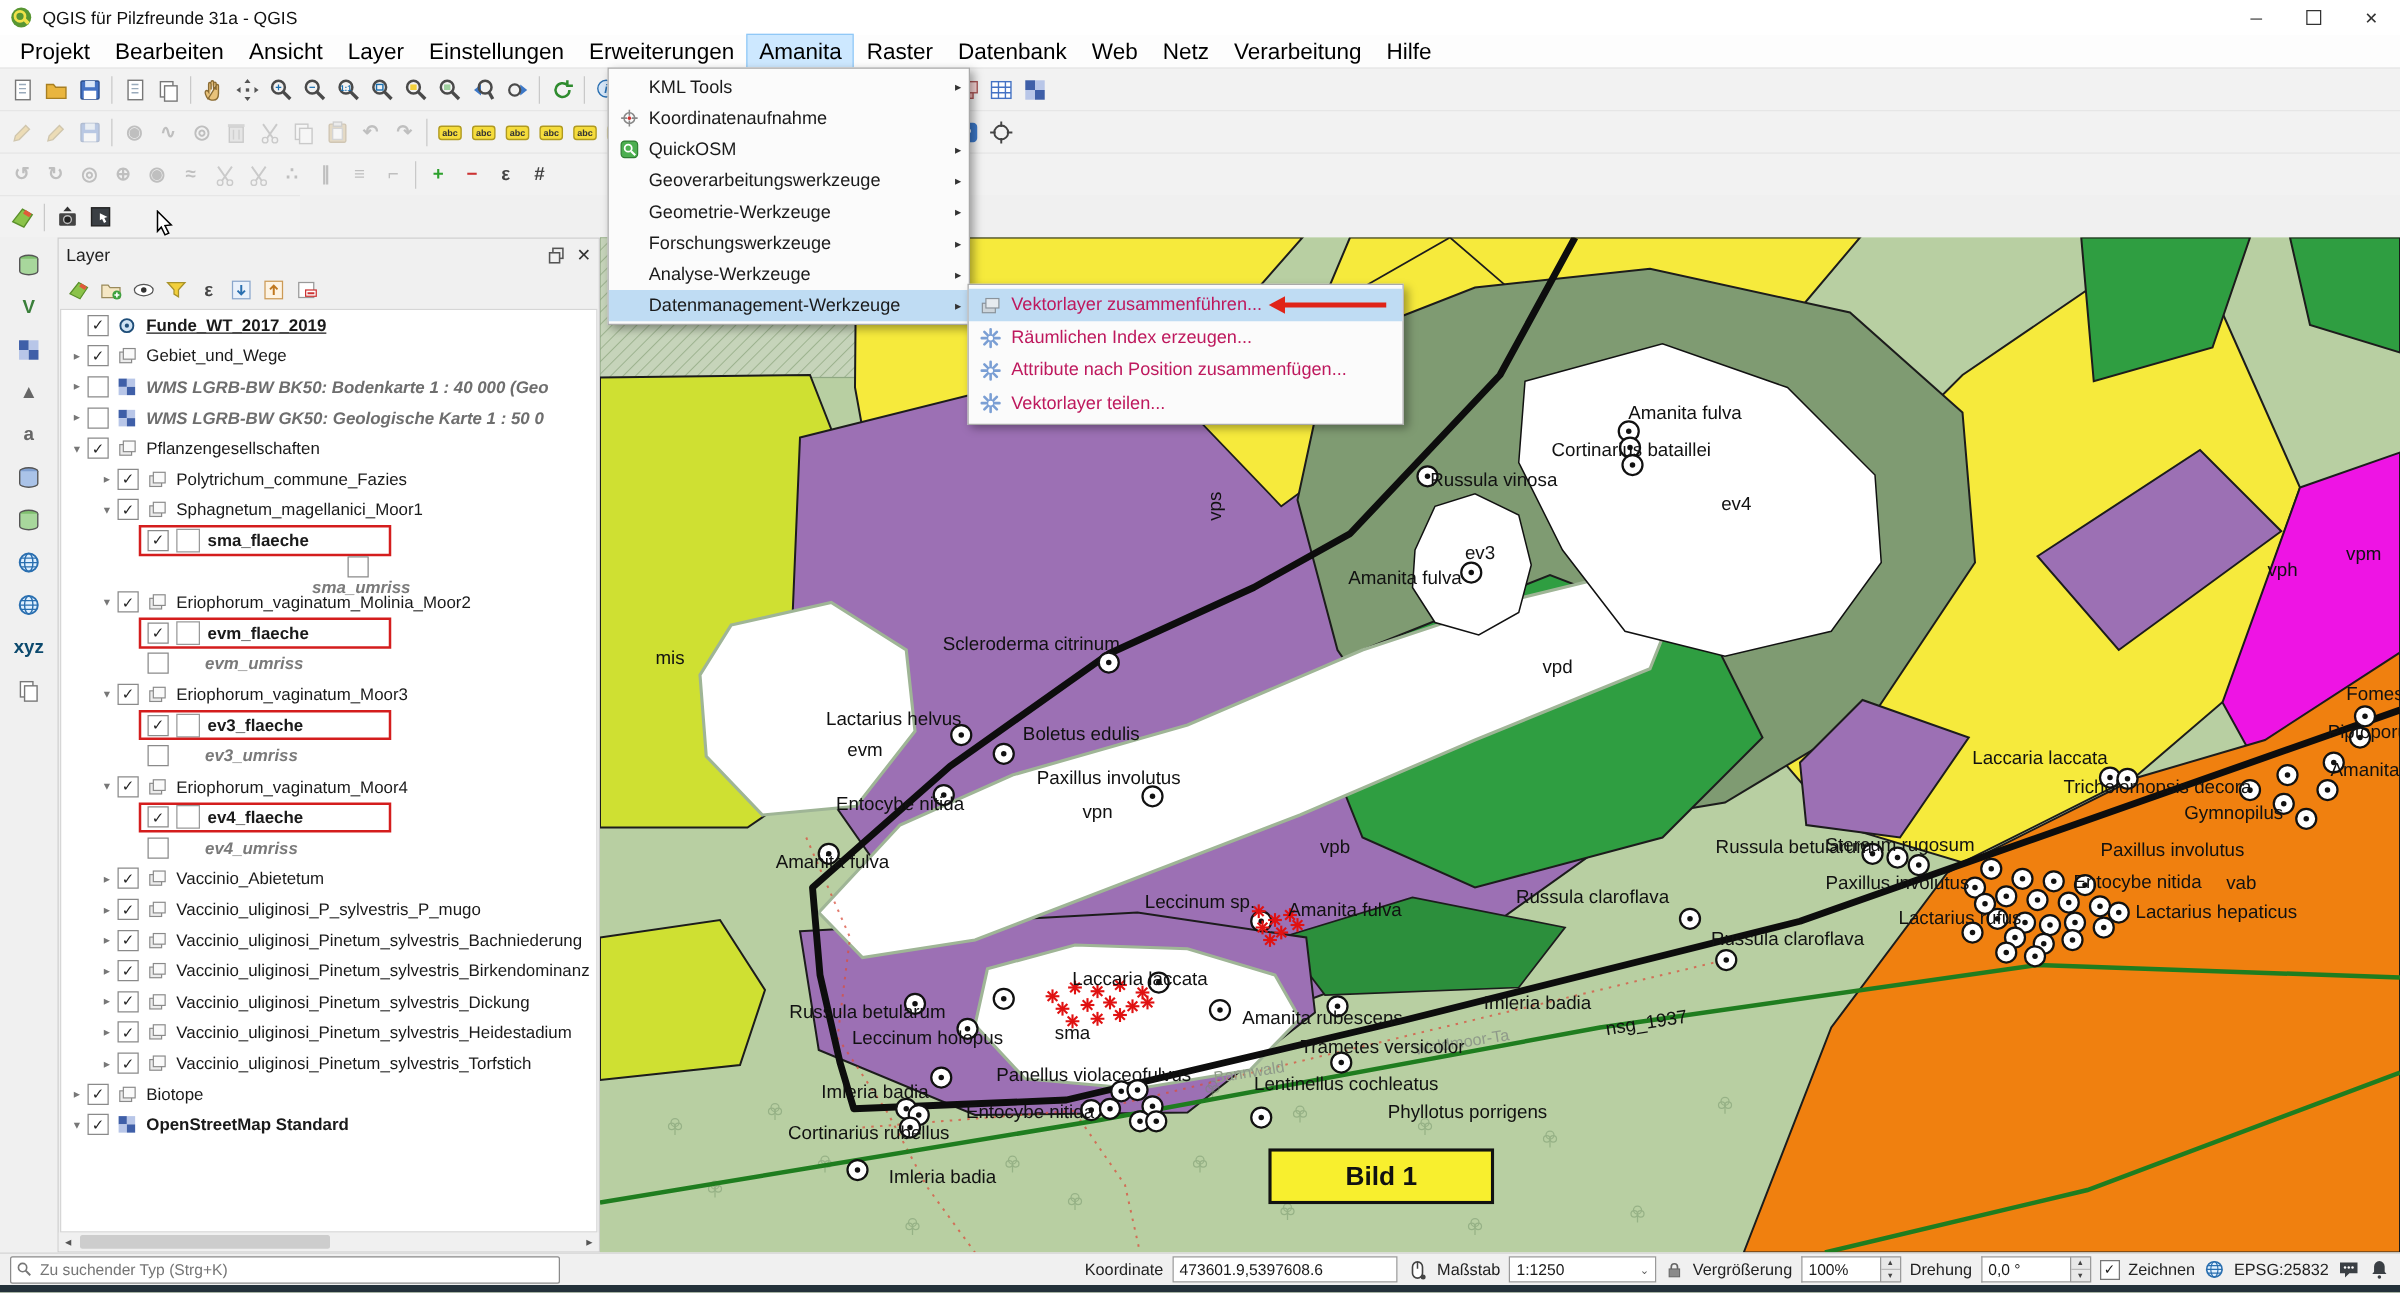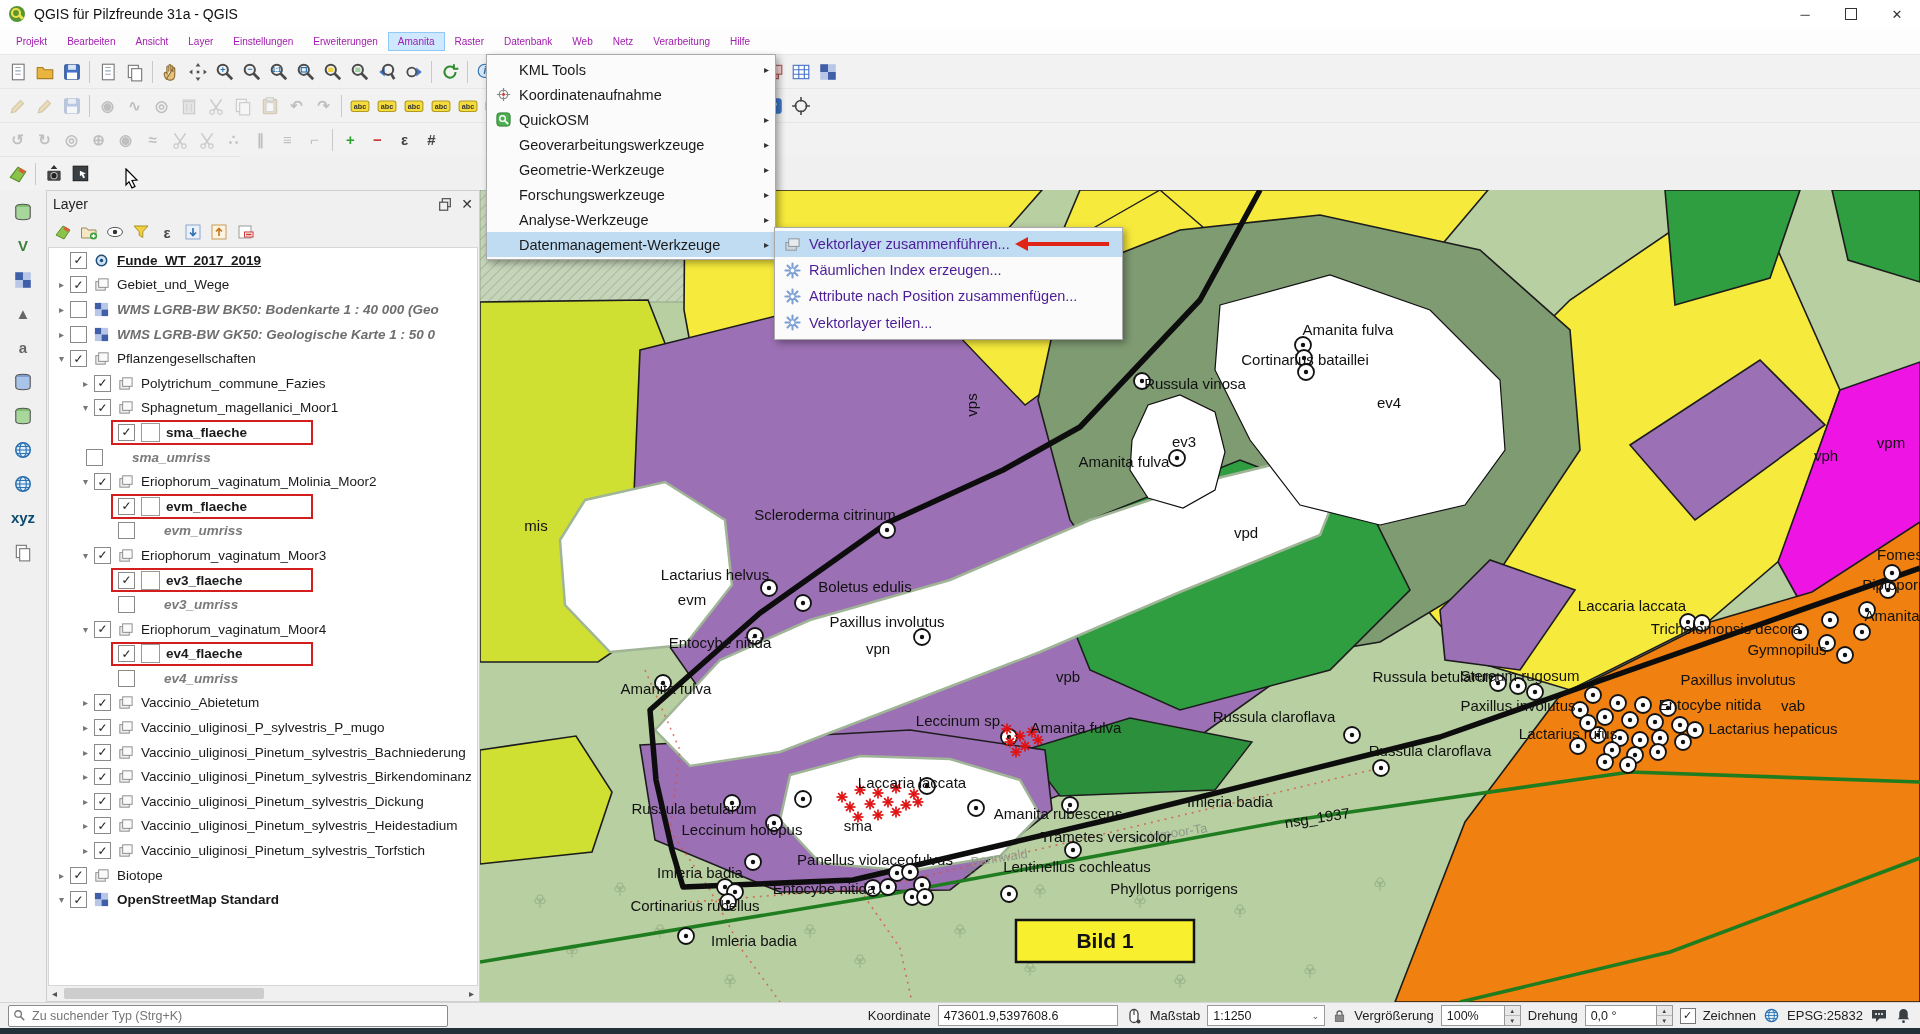--- a/index.html
+++ b/index.html
@@ -6,21 +6,21 @@
   body{width:1920px;height:1034px;position:relative;overflow:hidden;background:#f0f0f0;
        font-family:"Liberation Sans",sans-serif;font-size:13px;color:#1a1a1a;-webkit-font-smoothing:antialiased;}
   
   .titlebar{position:absolute;left:0;top:0;width:1920px;height:28px;background:#ffffff;display:flex;align-items:center;}
   .app-logo{width:18px;height:18px;margin:0 8px 0 8px;}
   .title-text{font-size:14px;color:#111;}
   .win-btns{margin-left:auto;display:flex;height:28px;}
   .win-btn{width:46px;height:28px;display:flex;align-items:center;justify-content:center;color:#333;font-size:13px;}
   .win-max-glyph{width:10px;height:10px;border:1.2px solid #333;display:inline-block;}
   .menubar{position:absolute;left:0;top:28px;width:1920px;height:26px;background:#fdfdfd;display:flex;align-items:center;padding-left:6px;box-sizing:border-box;}
-  .menu-item{padding:3px 9px;font-size:10px;color:#a21caf;border:1px solid transparent;}
+  .menu-item{padding:3px 9px;font-size:18px;color:#000000;border:1px solid transparent;}
   .menu-item.active{background:#cde8ff;border:1px solid #90c8f6;}
   
   .tbrow{position:absolute;left:0;width:1920px;background:#f2f2f2;display:flex;align-items:center;padding-left:4px;box-sizing:border-box;border-top:1px solid #e6e6e6;}
   #row1{top:54px;height:34px;}#row2{top:88px;height:34px;}#row3{top:122px;height:34px;}#row4{top:156px;height:34px;width:240px;}
   .tbi{width:27px;height:27px;display:flex;align-items:center;justify-content:center;border-radius:3px;flex:0 0 auto;}
   .tbi svg{display:block;}
   .tbi .g{font-size:15px;line-height:1;}
   .tbi.dis{opacity:.32;}
   .tbsep{width:1px;height:22px;background:#c9c9c9;margin:0 4px;flex:0 0 auto;}
   .leftdock{position:absolute;left:0;top:190px;width:46px;height:812px;background:#f0f0f0;display:flex;flex-direction:column;align-items:center;padding-top:8px;box-sizing:border-box;gap:7px;}
@@ -53,21 +53,21 @@
   .mlbl{font-family:"Liberation Sans",sans-serif;font-size:15px;fill:#111;}
   .mghost{font-family:"Liberation Sans",sans-serif;font-size:13px;fill:#8f9a8a;}
   
   .dropdown{position:absolute;left:486px;top:54px;width:288px;background:#fbfbfb;border:1px solid #a9a9a9;box-shadow:3px 3px 7px rgba(0,0,0,.35);z-index:50;padding:2px 0;}
   .dd-item{height:25px;display:flex;align-items:center;font-size:14.5px;color:#1a1a1a;padding-right:6px;}
   .dd-item .ic{width:32px;display:flex;justify-content:center;align-items:center;flex:0 0 auto;}
   .dd-item .lbl{flex:1;}
   .dd-item .arr{color:#333;font-size:10px;width:14px;text-align:right;}
   .dd-item.hl{background: #bfdcf3;}
   .submenu{position:absolute;left:774px;top:227px;width:347px;background:#fbfbfb;border:1px solid #a9a9a9;box-shadow:3px 3px 7px rgba(0,0,0,.35);z-index:51;padding:3px 0;}
-  .sm-item{height:26.2px;display:flex;align-items:center;font-size:14.5px;color:#4c1d95;position:relative;}
+  .sm-item{height:26.2px;display:flex;align-items:center;font-size:14.5px;color:#be185d;position:relative;}
   .sm-item .ic{width:34px;display:flex;justify-content:center;align-items:center;flex:0 0 auto;}
   .sm-item.hl{background:#bfdcf3;}
   .red-arrow{position:absolute;left:252px;top:11px;width:82px;height:4px;background:#e02418;}
   .red-arrow::before{content:"";position:absolute;left:-12px;top:-5px;border-style:solid;border-width:7px 13px 7px 0;border-color:transparent #e02418 transparent transparent;}
   
   .statusbar{position:absolute;left:0;top:1002px;width:1920px;height:26px;background:#f0f0f0;border-top:1px solid #d4d4d4;display:flex;align-items:center;padding:0 8px;box-sizing:border-box;gap:8px;font-size:13px;}
   .search-box{width:430px;height:20px;border:1px solid #8a8a8a;border-radius:2px;background:#fff;display:flex;align-items:center;padding:0 4px;gap:4px;}
   .search-box input{border:none;outline:none;flex:1;font-size:12.5px;color:#444;font-family:"Liberation Sans",sans-serif;background:transparent;}
   .sb-right{margin-left:auto;display:flex;align-items:center;gap:7px;}
   .sb-lbl{color:#222;}
@@ -758,21 +758,21 @@
           </svg>
         </span>
         <span class="tlabel">Sphagnetum_magellanici_Moor1</span>
       </div>
       <div class="trow bold annotated" style="padding-left: 52px;">
         <span class="texp"></span>
         <span class="cb">✓</span>
         <span class="swatch"></span>
         <span class="tlabel">sma_flaeche</span>
       </div>
-      <div class="trow umriss" style="padding-left: 20px;">
+      <div class="trow umriss" style="padding-left: 52px; flex-direction: column;">
         <span class="texp"></span>
         <span class="cb"></span>
         <span class="tspacer"></span>
         <span class="tlabel">sma_umriss</span>
       </div>
       <div class="trow " style="padding-left: 28px;">
         <span class="texp">▾</span>
         <span class="cb">✓</span>
         <span class="ticon">
           <svg width="17" height="17" viewBox="0 0 18 18">

